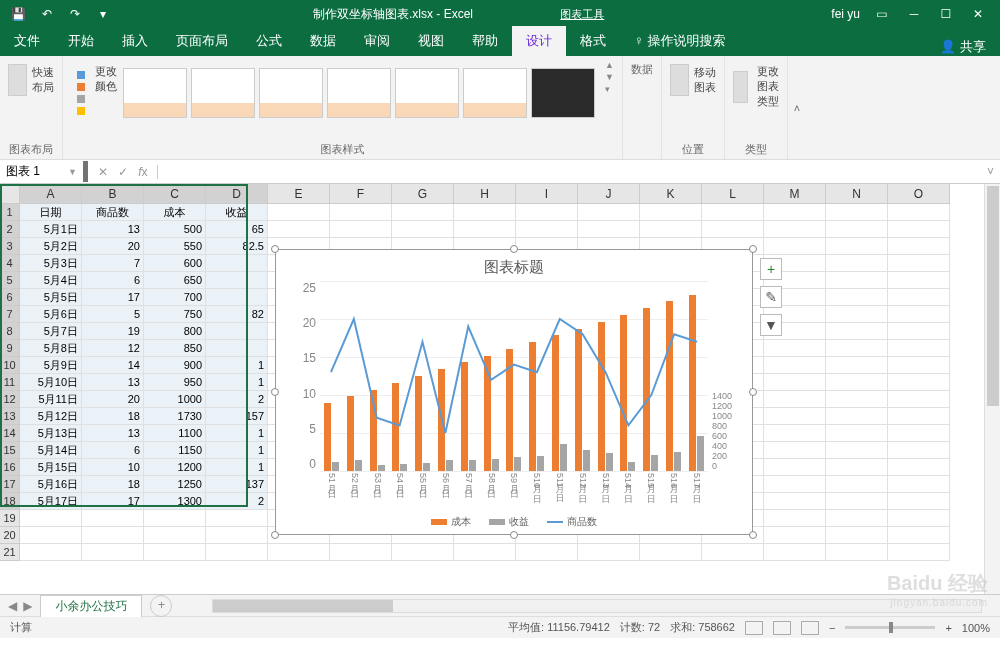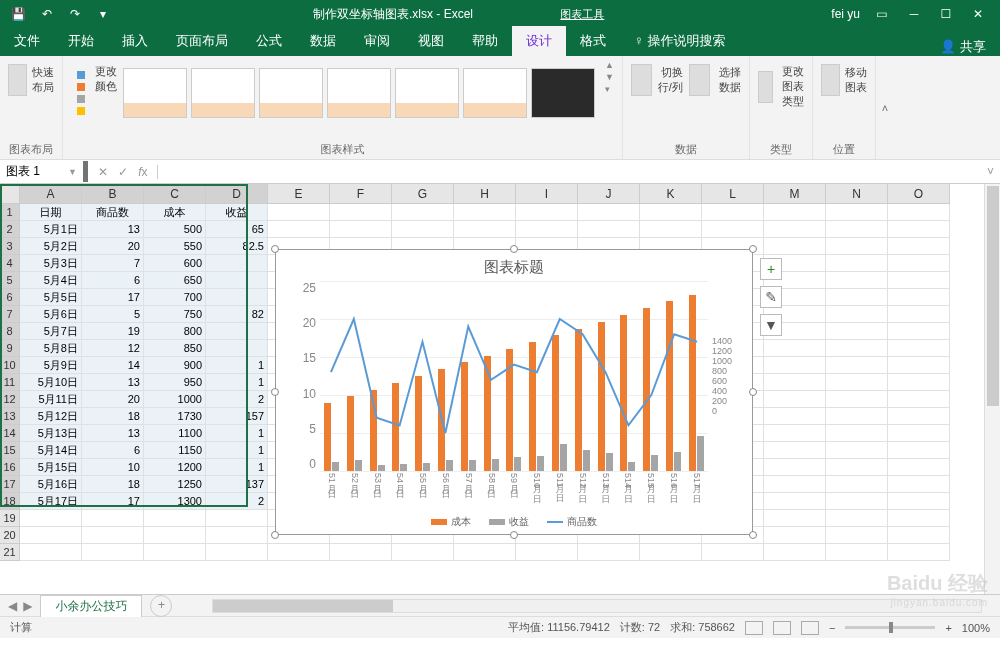--- a/index.html
+++ b/index.html
@@ -59,21 +59,21 @@
 
 
 .chart-obj { position: absolute; left: 275px; top: 65px; width: 478px; height: 286px; background: #fff; border: 1px solid #999; }
 .chart-handle { position: absolute; width: 8px; height: 8px; background: #fff; border: 1px solid #888; border-radius: 50%; }
 .hTL{left:-5px;top:-5px}.hTR{right:-5px;top:-5px}.hBL{left:-5px;bottom:-5px}.hBR{right:-5px;bottom:-5px}
 .hT{left:50%;top:-5px;margin-left:-4px}.hB{left:50%;bottom:-5px;margin-left:-4px}
 .hL{left:-5px;top:50%;margin-top:-4px}.hR{right:-5px;top:50%;margin-top:-4px}
 .chart-title { text-align: center; font-size: 15px; color: #555; padding: 8px 0 4px; }
 .chart-plot { position: relative; height: 190px; margin: 0 44px; }
 .y-axis-l { position: absolute; left: -28px; top: 0; height: 100%; display: flex; flex-direction: column; justify-content: space-between; font-size: 12px; color: #888; text-align: right; width: 24px; }
-.y-axis-r { position: absolute; right: -34px; top: 0; height: 100%; display: flex; flex-direction: column; justify-content: center; font-size: 9px; color: #888; text-align: left; width: 30px; }
+.y-axis-r { position: absolute; right: -34px; top: 0; height: 100%; display: flex; flex-direction: column; justify-content: flex-end; font-size: 9px; color: #888; text-align: left; width: 30px; }
 .grid-h { position: absolute; left: 0; right: 0; border-top: 1px solid #eee; }
 .bars { position: absolute; left: 0; right: 0; bottom: 0; top: 0; display: flex; justify-content: space-around; align-items: flex-end; }
 .bar-group { display: flex; gap: 1px; align-items: flex-end; width: 18px; justify-content: center; }
 .bar1 { width: 7px; background: #ed7d31; }
 .bar2 { width: 7px; background: #a5a5a5; }
 .line-svg { position: absolute; left: 0; top: 0; width: 100%; height: 100%; }
 .x-axis { display: flex; justify-content: space-around; margin: 2px 44px 0; }
 .xt { font-size: 9px; color: #888; writing-mode: vertical-rl; height: 36px; }
 .legend { display: flex; justify-content: center; gap: 18px; font-size: 10px; color: #666; padding-top: 6px; }
 .leg-item { display: flex; align-items: center; gap: 4px; }
@@ -170,49 +170,39 @@
       </div>
       <div style="display:flex;flex-direction:column;justify-content:center;gap:2px;padding-left:4px">
         <span style="font-size:9px;color:#888">▲</span>
         <span style="font-size:9px;color:#888">▼</span>
         <span style="font-size:9px;color:#888">▾</span>
       </div>
     </div>
     <div class="rgroup-label">图表样式</div>
   </div>
   <div class="rgroup data-group">
+    <div class="rgroup-label">数据</div>
+  </div>
+  <div class="rgroup">
     <div class="rgroup-body">
       <div class="big-btn">
           <div class="ic"></div>
-          <span>切换行/列</span>
+          <span>移动图表</span>
         </div>
-      <div class="big-btn">
-          <div class="ic"></div>
-          <span>选择数据</span>
-        </div>
-    </div>
-    <div class="rgroup-label">数据</div>
+    </div>
+    <div class="rgroup-label">位置</div>
   </div>
   <div class="rgroup">
     <div class="rgroup-body">
       <div class="big-btn">
           <div class="ic"></div>
           <span>更改图表类型</span>
         </div>
     </div>
     <div class="rgroup-label">类型</div>
-  </div>
-  <div class="rgroup">
-    <div class="rgroup-body">
-      <div class="big-btn">
-          <div class="ic"></div>
-          <span>移动图表</span>
-        </div>
-    </div>
-    <div class="rgroup-label">位置</div>
   </div>
   <div class="ribbon-arrow">˄</div>
 </div>
 
 <div class="formula-bar">
   <div class="namebox">
       <span>图表 1</span>
       <span style="color:#999;font-size:9px">▼</span>
     </div>
   <div class="fb-btns">

